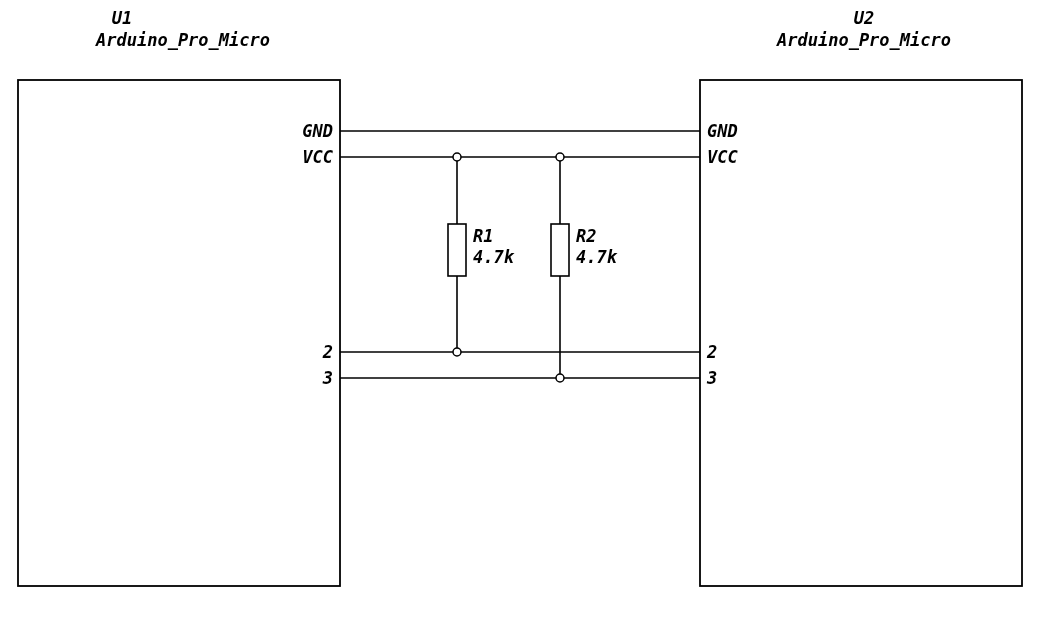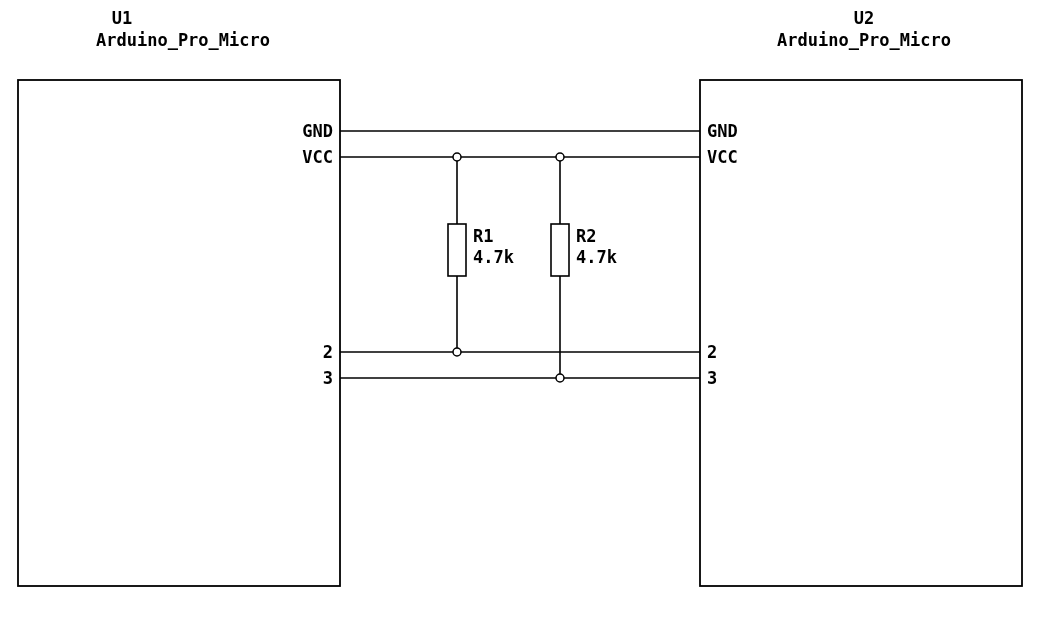--- a/index.html
+++ b/index.html
@@ -6,20 +6,21 @@
     margin: 0;
     padding: 0;
     background: #ffffff;
   }
   .canvas {
     position: relative;
     width: 1041px;
     height: 621px;
     background: #ffffff;
     overflow: hidden;
+    font-style: italic;
   }
   svg text {
     font-family: "DejaVu Sans Mono", monospace;
     font-weight: bold;
     fill: #000000;
   }
   .txt-title { font-size: 17px; }
   .txt-pin   { font-size: 17px; }
   .txt-field { font-size: 17px; }
 </style>

